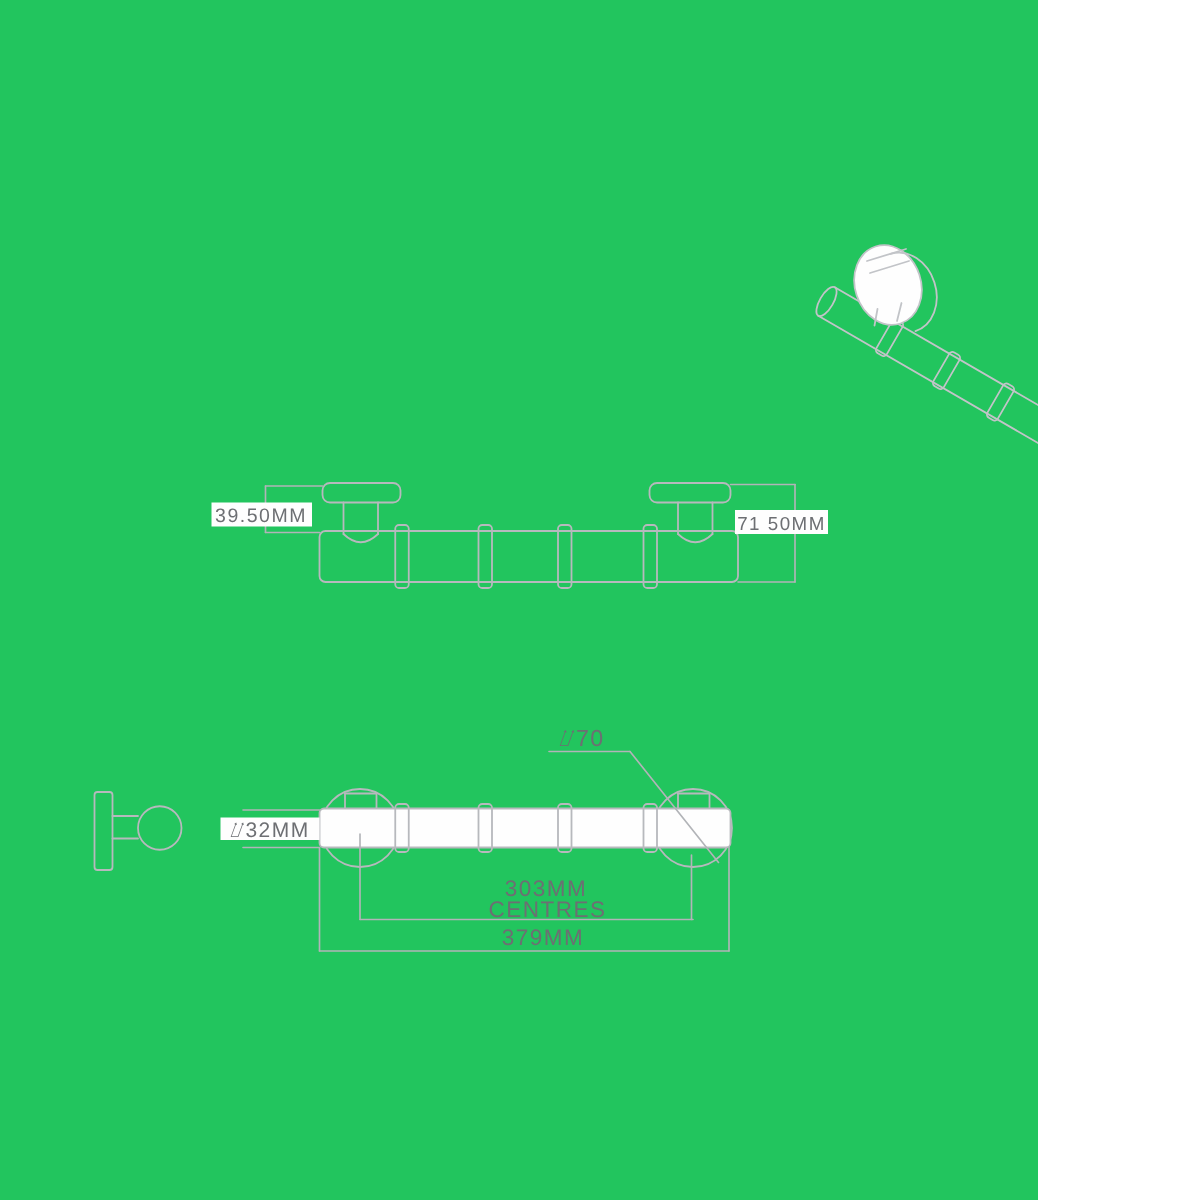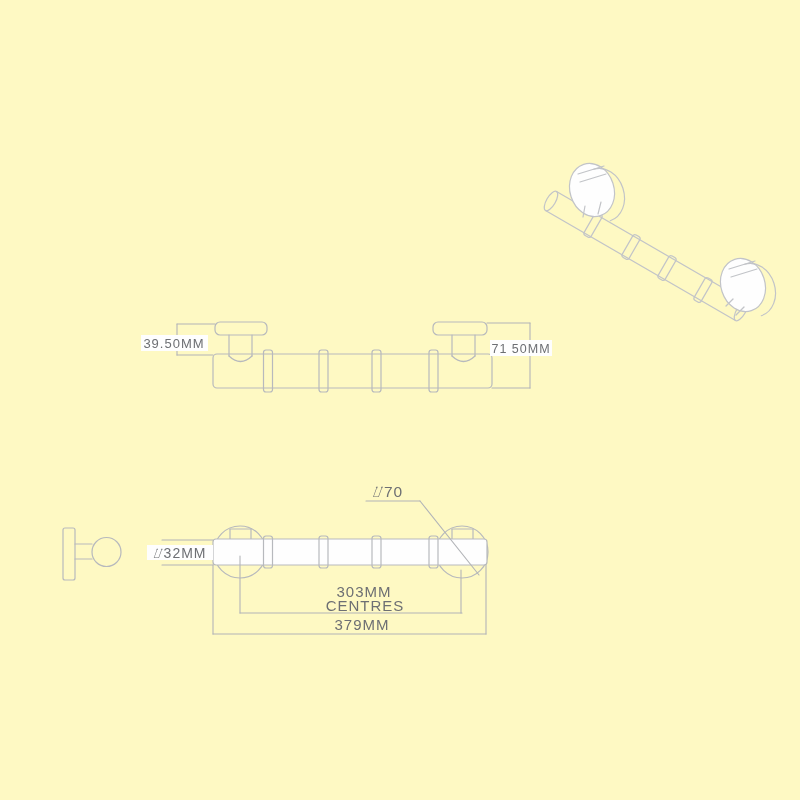--- a/index.html
+++ b/index.html
@@ -1,16 +1,16 @@
 <!DOCTYPE html>
 <html><head>
 <meta charset="utf-8">
 <style>
   html,body{margin:0;padding:0;background:#ffffff;}
-  .page{position:relative;width:800px;height:800px;background:#fef9c3;overflow:hidden;
+  .page{position:relative;width:692px;height:800px;background:#22c55e;overflow:hidden;
         font-family:"Liberation Sans","DejaVu Sans",sans-serif;}
   svg{display:block;}
   .ln{fill:none;stroke:#b7b9bd;stroke-width:1.2;stroke-linecap:round;stroke-linejoin:round;}
   .lnw{fill:#fefefe;stroke:#b7b9bd;stroke-width:1.2;stroke-linejoin:round;}
   .iso{fill:none;stroke:#c2c4c8;stroke-width:1.2;stroke-linecap:round;stroke-linejoin:round;}
   .isow{fill:#fefefe;stroke:#c2c4c8;stroke-width:1.2;}
   .dimln{fill:none;stroke:#b2b4b8;stroke-width:1.1;stroke-linecap:round;}
   .mask{fill:#fefefe;stroke:none;}
   text{fill:#6d6f73;letter-spacing:1px;}
   .t13{font-size:13px;}

